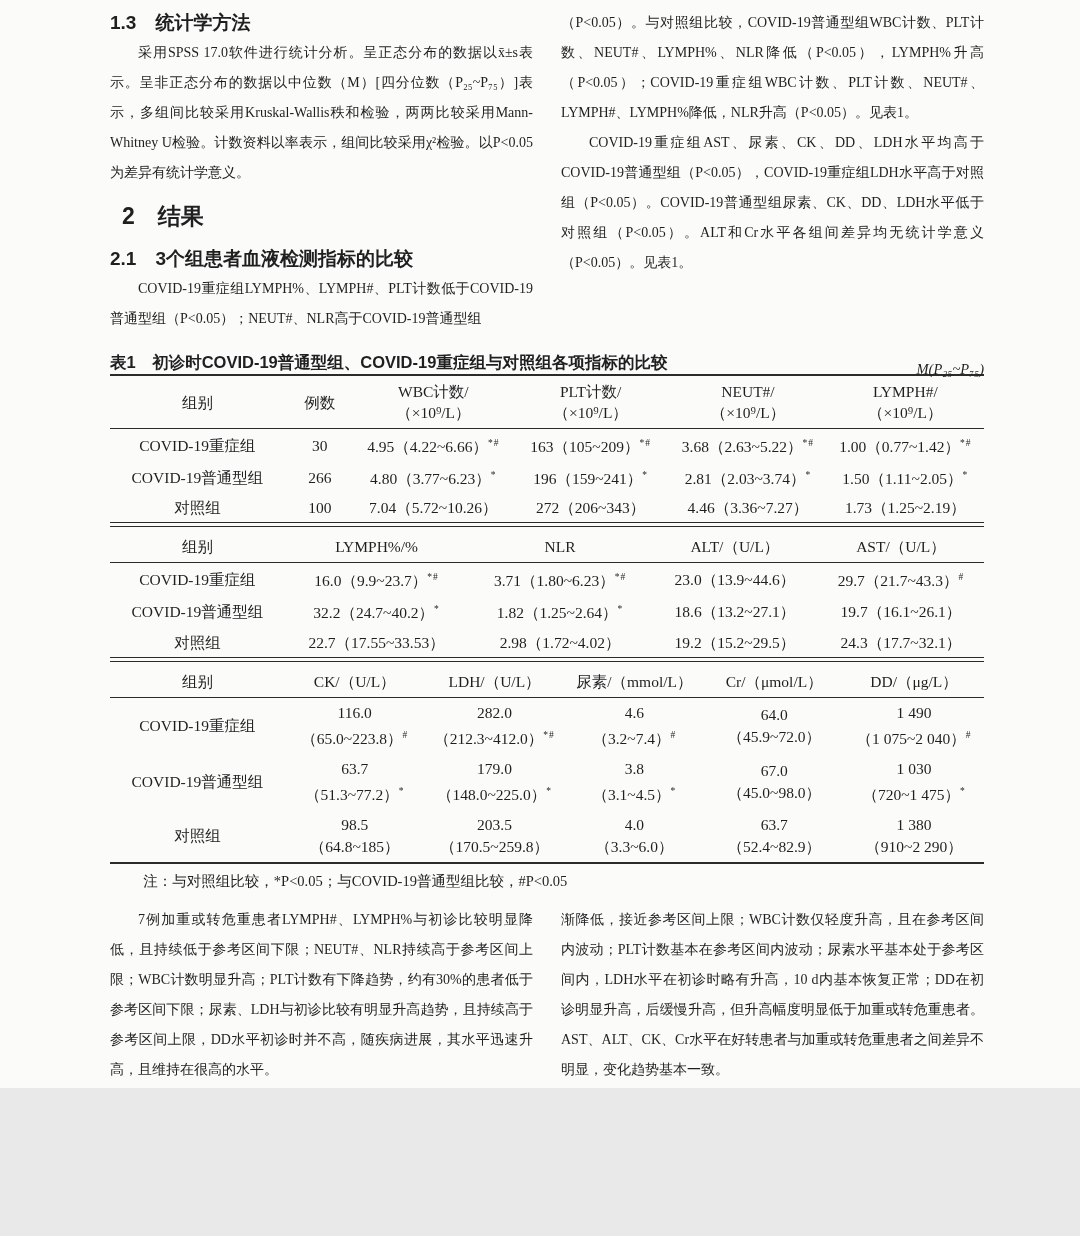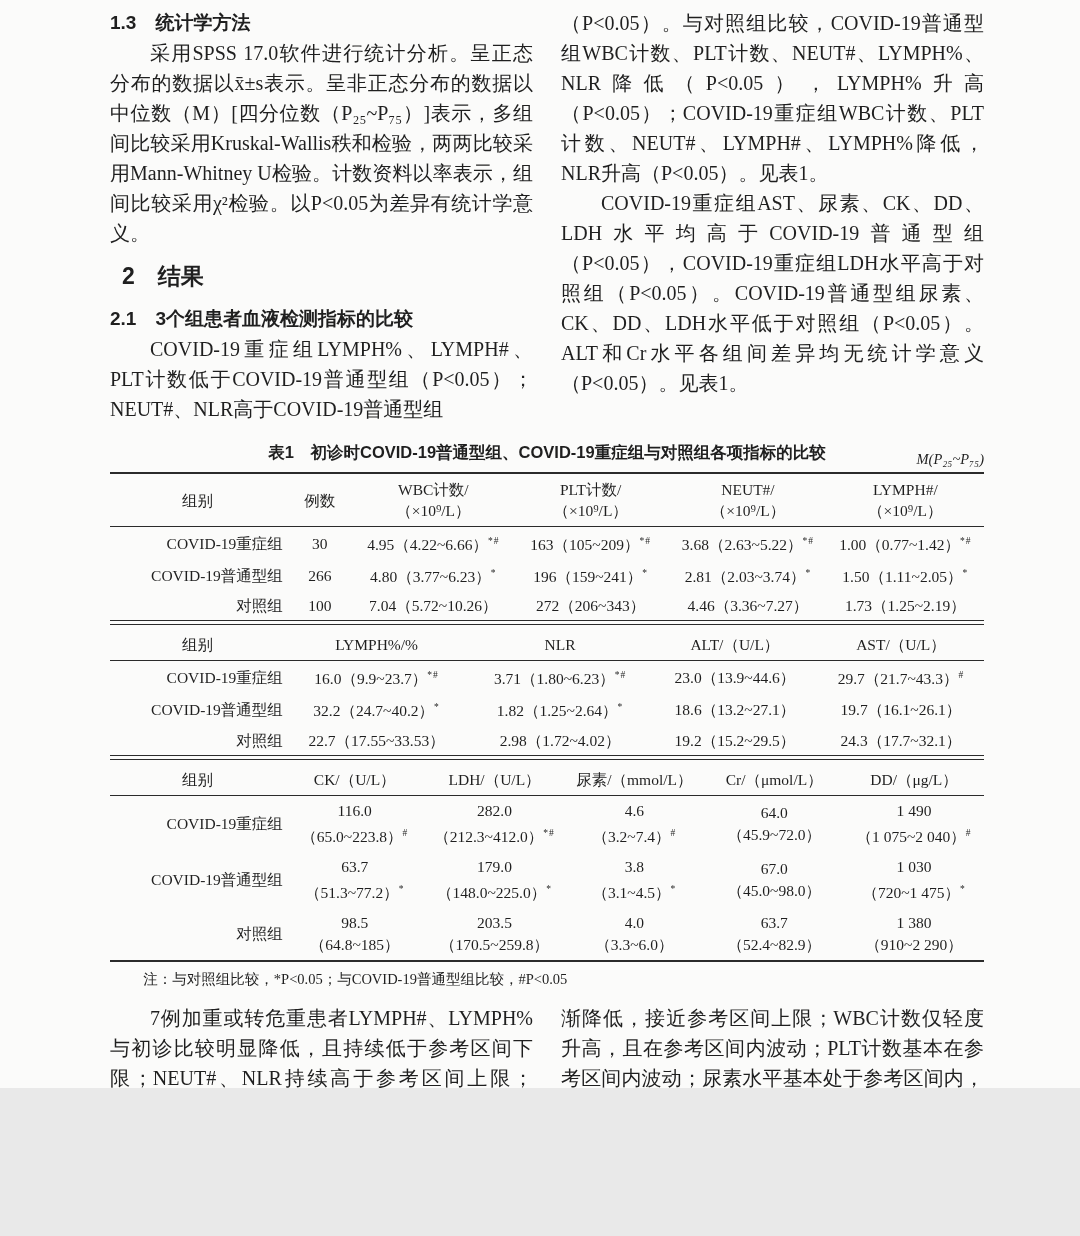--- a/index.html
+++ b/index.html
@@ -5,42 +5,42 @@
   html,body{margin:0;padding:0;background:#e9e9e9;}
   .page{
     width:1080px;height:1088px;box-sizing:border-box;
     background:#fbfbfa;color:#1f1f1f;
     padding:8px 96px 30px 110px;
     font-family:"Liberation Serif","DejaVu Serif",serif;
     overflow:hidden;
   }
   .cols{display:flex;gap:28px;}
   .col{flex:1;min-width:0;}
-  p.body{margin:0;font-size:20px;line-height:30px;text-align:justify;font-family:Liberation Serif, serif;}
+  p.body{margin:0;font-size:14px;line-height:30px;text-align:justify;font-family:Liberation Serif, serif;}
   .indent{text-indent:2em;}
   .h-sub{font-family:"Liberation Sans","DejaVu Sans",sans-serif;font-weight:600;
          font-size:19px;line-height:30px;margin:0;text-align:justify;}
   .h-main{font-family:"Liberation Sans","DejaVu Sans",sans-serif;font-weight:700;
           font-size:23px;line-height:32px;margin:12px;}
 
   
   .table-block{margin:16px 0 14px 0;}
-  .t-title{position:relative;text-align:center;
+  .t-title{position:relative;
            font-family:"Liberation Sans","DejaVu Sans",sans-serif;
-           font-weight:700;font-size:16.5px;line-height:24px;margin-bottom:8px;}
+           font-weight:700;font-size:16.5px;line-height:24px;margin-bottom:0;}
   .t-unit{position:absolute;right:0;top:7px;font-family:"Liberation Serif",serif;
           font-weight:400;font-style:italic;font-size:14.5px;}
   .rule-thick{border-top:2.5px solid #2b2b2b;}
   .dbl{height:3px;border-top:1.2px solid #2b2b2b;border-bottom:1.2px solid #2b2b2b;}
   table{width:100%;border-collapse:collapse;table-layout:fixed;}
   td,th{font-weight:normal;font-size:15.5px;line-height:21px;
         padding:4px 2px;text-align:center;vertical-align:middle;
         font-family:"Liberation Serif","DejaVu Serif",serif;color:#1f1f1f;}
   tr.thead td{border-bottom:1.2px solid #2b2b2b;padding:5px 2px;}
-  td.g{text-align:right;padding-left:2px;}
+  td.g{text-align:center;padding-left:2px;}
   td.gc{text-align:center;}
   .sup{font-size:9.5px;vertical-align:super;letter-spacing:1px;}
   .cell2 div{line-height:22px;}
   .t-note{font-size:14.5px;line-height:20px;margin-top:7px;padding-left:2.3em;}
   .mt6{margin-top:4px;}
 </style>
 </head>
 <body>
 
 <div class="page">

